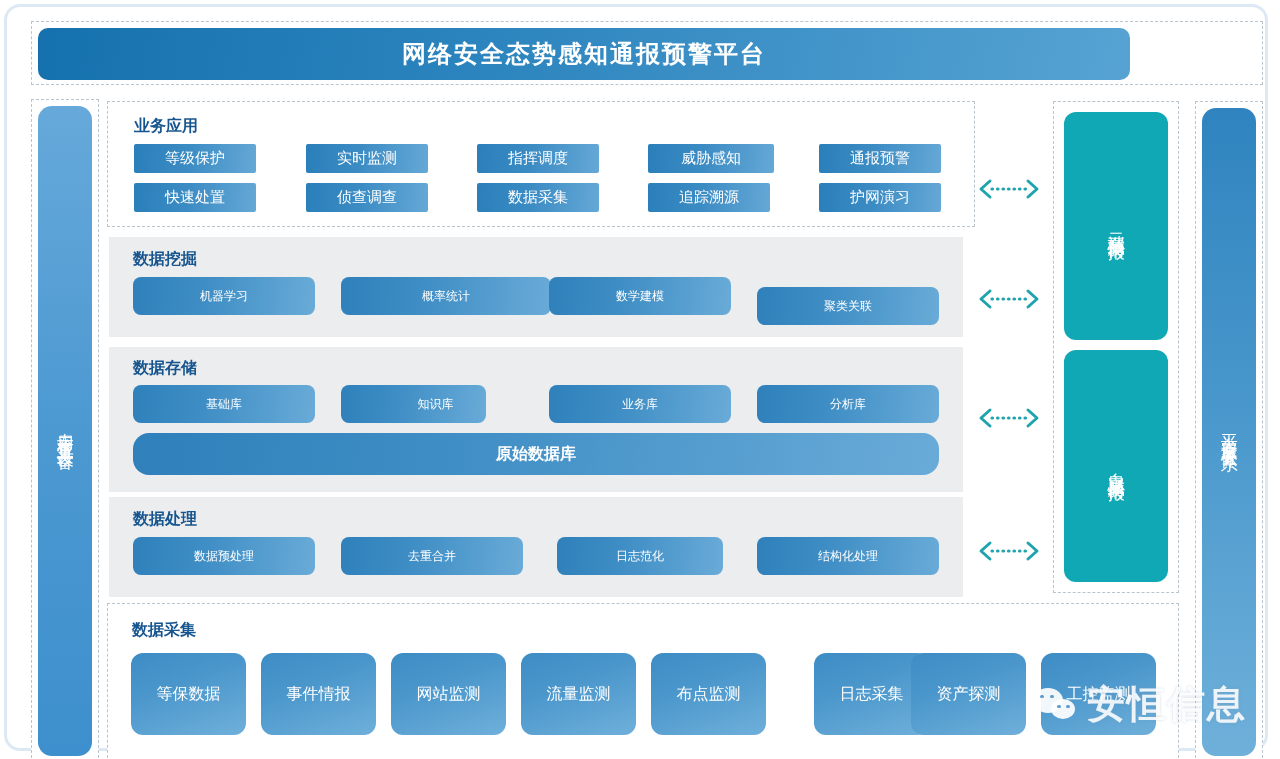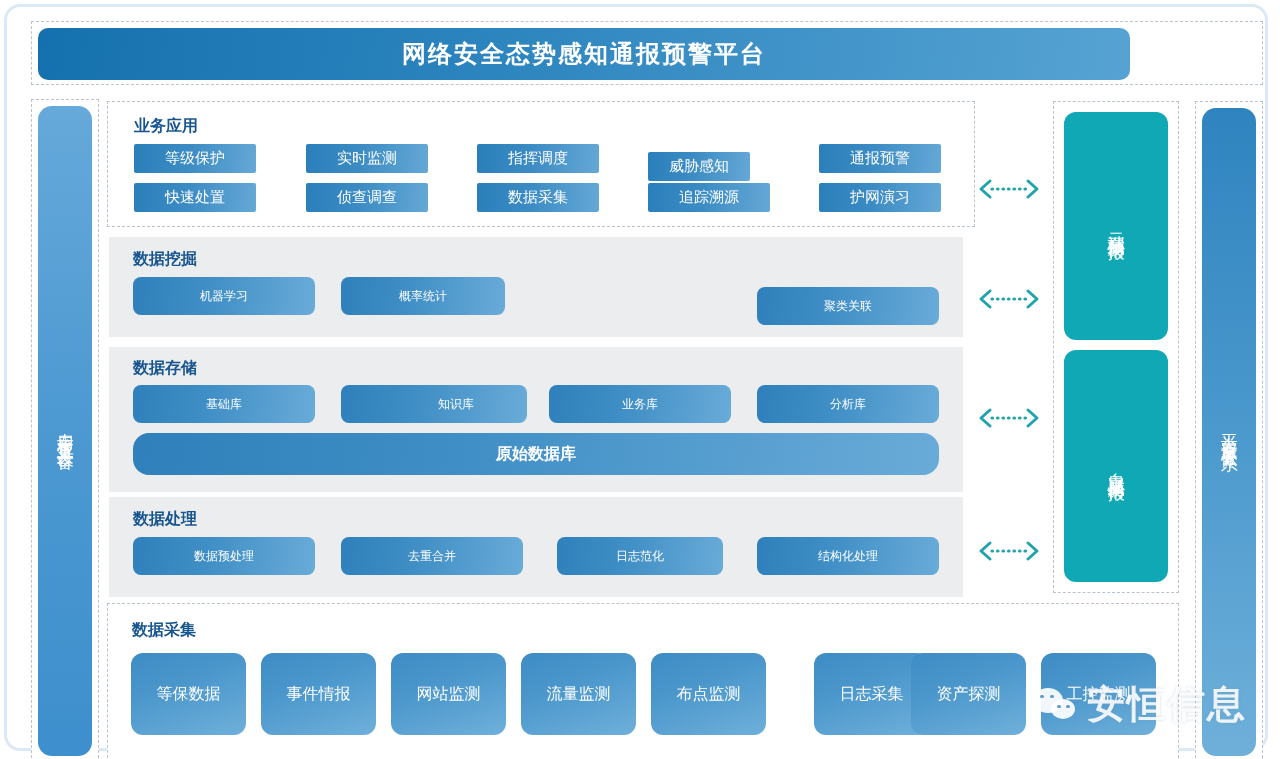--- a/index.html
+++ b/index.html
@@ -169,41 +169,42 @@
       <span class="vtext">专用检查工具设备</span>
     </div>
   </div>
 
   <div class="dashed" id="biz-zone">
     <div class="sec-title" style="left:26px;top:14px;">业务应用</div>
 
     <div class="flat-btn" style="left:26px;top:42px;width:122px;">等级保护</div>
     <div class="flat-btn" style="left:198px;top:42px;width:122px;">实时监测</div>
     <div class="flat-btn" style="left:369px;top:42px;width:122px;">指挥调度</div>
-    <div class="flat-btn" style="left:540px;top:50px;width:102px;">威胁感知</div>
+    <div class="flat-btn" style="left:540px;top:42px;width:126px;">威胁感知</div>
     <div class="flat-btn" style="left:711px;top:42px;width:122px;">通报预警</div>
 
     <div class="flat-btn" style="left:26px;top:81px;width:122px;">快速处置</div>
     <div class="flat-btn" style="left:198px;top:81px;width:122px;">侦查调查</div>
     <div class="flat-btn" style="left:369px;top:81px;width:122px;">数据采集</div>
     <div class="flat-btn" style="left:540px;top:81px;width:122px;">追踪溯源</div>
     <div class="flat-btn" style="left:711px;top:81px;width:122px;">护网演习</div>
   </div>
 
   <div class="grey-block" style="left:102px;top:230px;width:854px;height:100px;">
     <div class="sec-title" style="left:24px;top:12px;">数据挖掘</div>
     <div class="round-btn" style="left:24px;top:40px;width:182px;">机器学习</div>
-    <div class="round-btn" style="left:232px;top:40px;width:164px;">概率统计</div>
+    <div class="round-btn" style="left:232px;top:40px;width:210px;">概率统计</div>
+    <div class="round-btn" style="left:440px;top:40px;width:182px;">数学建模</div>
     <div class="round-btn" style="left:648px;top:50px;width:182px;">聚类关联</div>
   </div>
 
   <div class="grey-block" style="left:102px;top:340px;width:854px;height:145px;">
     <div class="sec-title" style="left:24px;top:11px;">数据存储</div>
     <div class="round-btn" style="left:24px;top:38px;width:182px;">基础库</div>
-    <div class="round-btn" style="left:232px;top:38px;width:186px;padding-left:44px;">知识库</div>
+    <div class="round-btn" style="left:232px;top:38px;width:145px;padding-left:44px;">知识库</div>
     <div class="round-btn" style="left:440px;top:38px;width:182px;">业务库</div>
     <div class="round-btn" style="left:648px;top:38px;width:182px;">分析库</div>
     <div class="wide-btn" style="left:24px;top:86px;width:806px;">原始数据库</div>
   </div>
 
   <div class="grey-block" style="left:102px;top:490px;width:854px;height:100px;">
     <div class="sec-title" style="left:24px;top:12px;">数据处理</div>
     <div class="round-btn" style="left:24px;top:40px;width:182px;">数据预处理</div>
     <div class="round-btn" style="left:232px;top:40px;width:182px;">去重合并</div>
     <div class="round-btn" style="left:440px;top:40px;width:166px;margin-left:8px;">日志范化</div>

